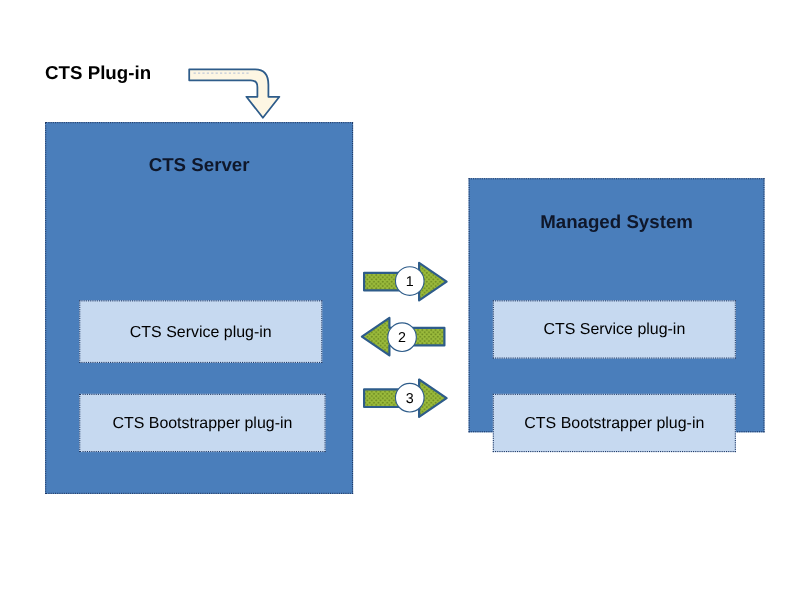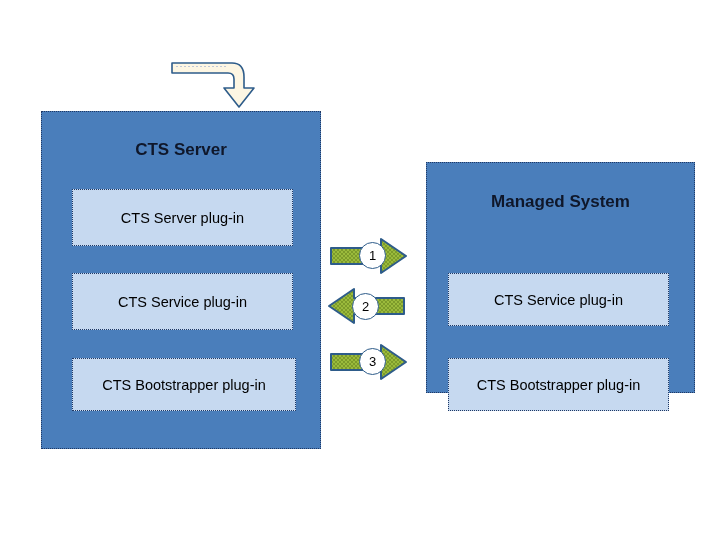--- a/index.html
+++ b/index.html
@@ -131,32 +131,32 @@
   }
   #flow-arrow-1 .flow-badge { left: 30px; top: 5px; }
   #flow-arrow-2 .flow-badge { left: 25px; top: 6px; }
   #flow-arrow-3 .flow-badge { left: 30px; top: 5px; }
 </style>
 </head>
 <body>
 
 <div id="canvas">
 
+  <div class="plugin-label">CTS Plug-in</div>
 
   <div class="elbow-arrow">
     <svg width="92" height="56" viewBox="0 0 92 56" xmlns="http://www.w3.org/2000/svg">
       <path d="M2,8 L62,8 Q74,8 74,22 L74,33 L84,33 L69,52 L54,33 L64,33 L64,24 Q64,18 58,18 L2,18 Z" fill="#FDF6E3" stroke="#2E5C8A" stroke-width="1.6" stroke-linejoin="round"></path>
       <path d="M6,11.5 L58,11.5" stroke="#BFC8D8" stroke-width="1" stroke-dasharray="2 2"></path>
     </svg>
   </div>
 
   <div class="panel" id="panel-cts-server">
     <div class="panel-title">CTS Server</div>
 
-    <div class="plugin-box" id="box-server-plugin">CTS Server plug-in</div>
 
     <div class="plugin-box" id="box-service-plugin-l">CTS Service plug-in</div>
 
     <div class="plugin-box" id="box-bootstrapper-l">CTS Bootstrapper plug-in</div>
   </div>
 
   <div class="panel" id="panel-managed-system">
     <div class="panel-title">Managed System</div>
 
     <div class="plugin-box" id="box-service-plugin-r">CTS Service plug-in</div>

